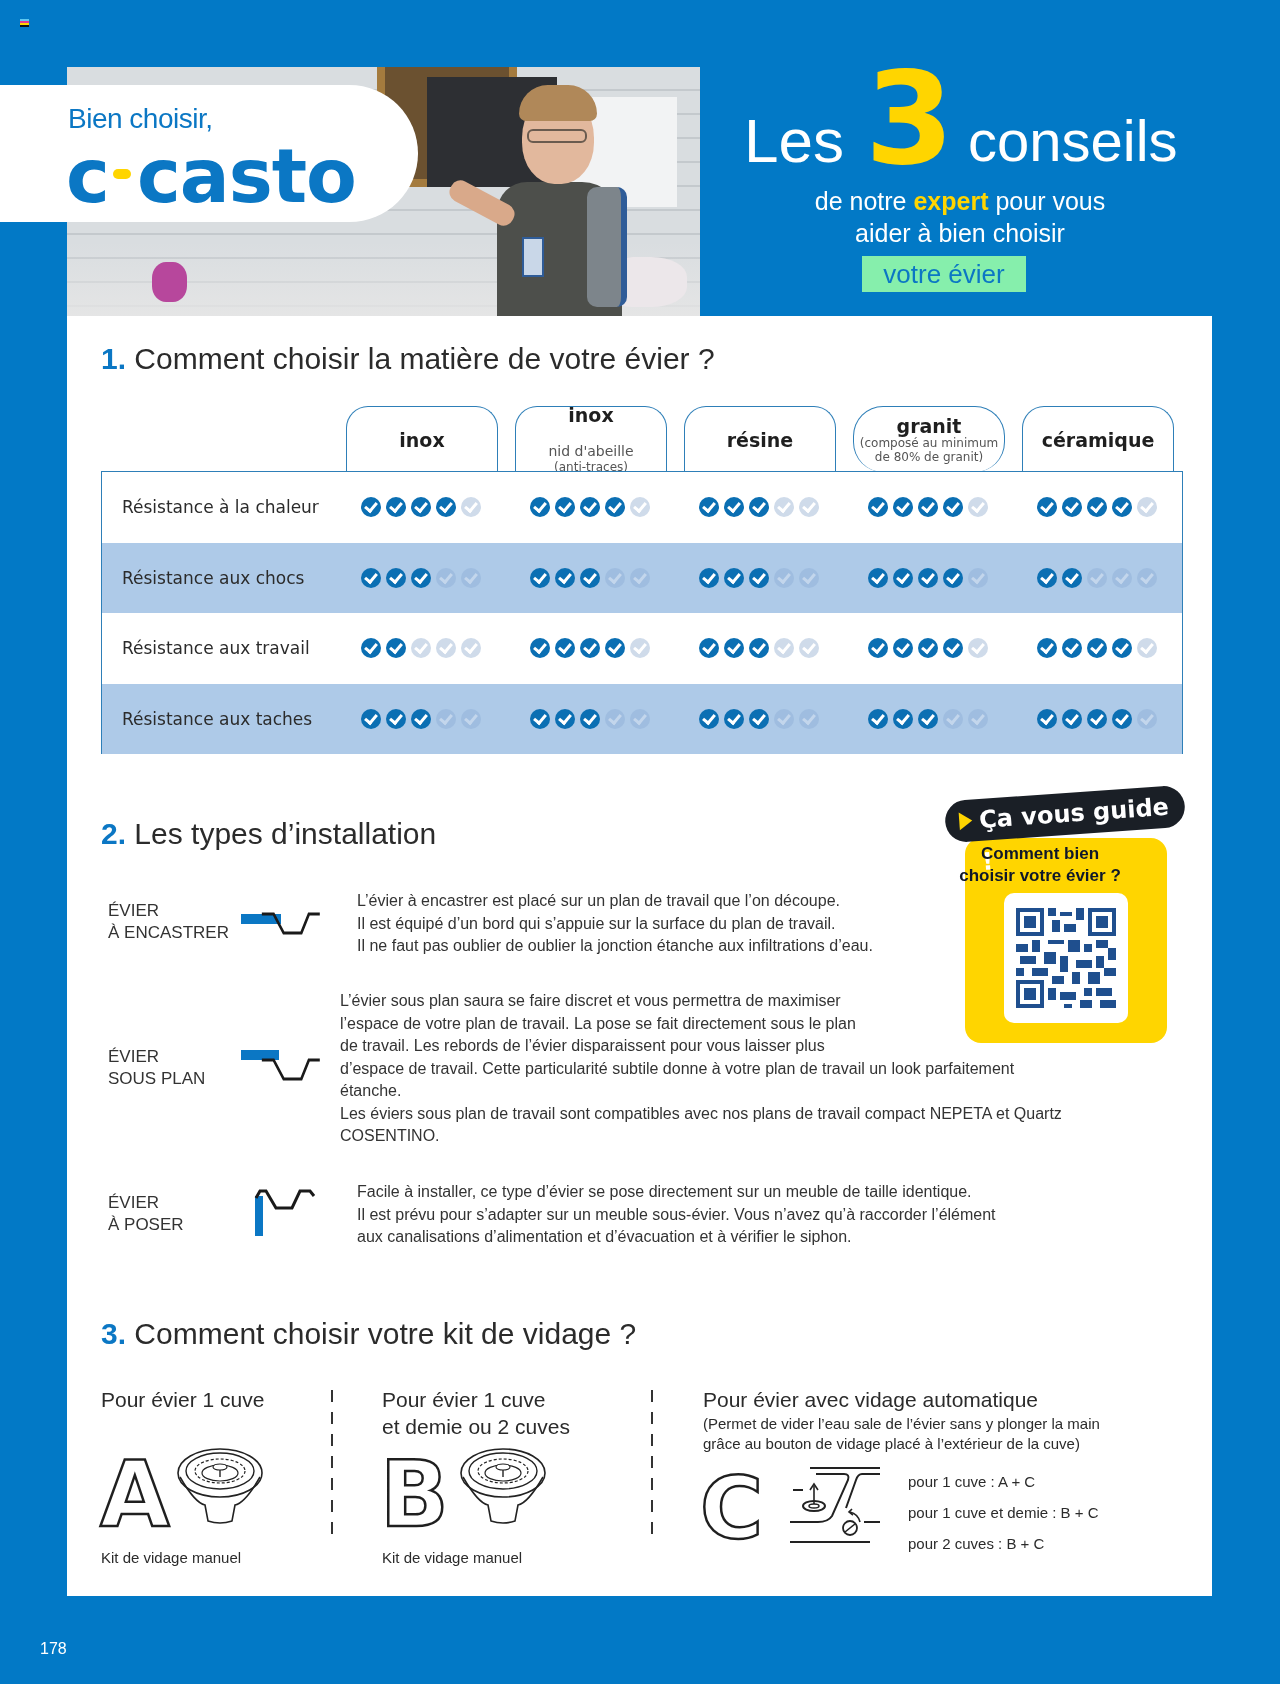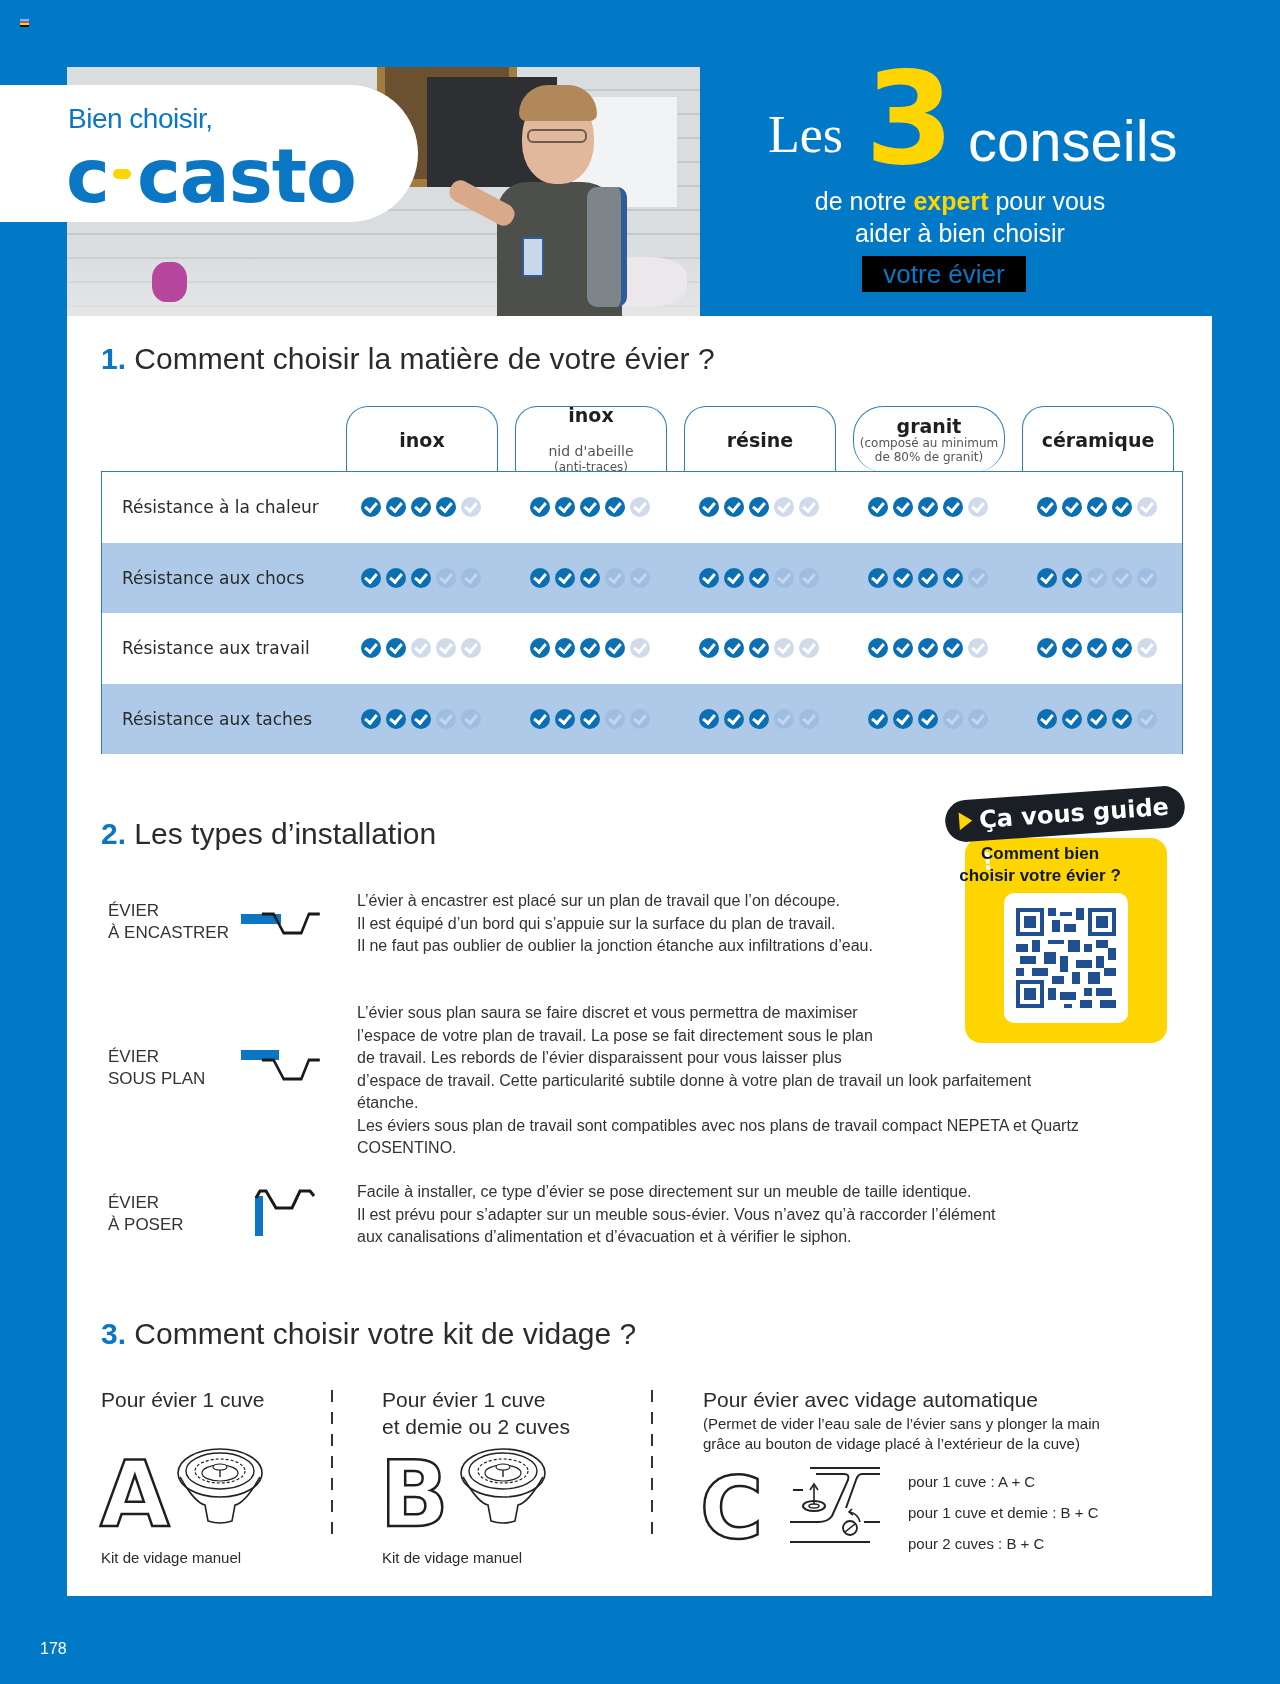--- a/index.html
+++ b/index.html
@@ -43,26 +43,26 @@
   .pill {
     left: 0; top: 85px; width: 418px; height: 137px;
     background: #fff; border-radius: 0 70px 70px 0;
   }
   .pill .l1 { position:absolute; left:68px; top:18px; font-size:28px; color:#0b77c4; letter-spacing:-0.5px; font-family:"Liberation Sans", sans-serif;text-align:center; }
   .pill .l2 { position:absolute; left:66px; top:48px; font-size:74px; font-weight:bold; color:#0b77c4; letter-spacing:-1px; font-family:"DejaVu Sans", sans-serif; }
   .pill .dash { display:inline-block; width:18px; height:10px; background:#ffd500; border-radius:5px; margin:0 6px 14px 4px; vertical-align:middle; }
 
   
   .headline { left: 740px; top: 55px; width: 440px; height: 120px; color:#fff; }
-  .headline .les { position:absolute; left:4px; top:50px; font-size:52px; font-weight:300; font-family:Liberation Serif, serif;margin-left:24px; }
+  .headline .les { position:absolute; left:4px; top:50px; font-size:62px; font-weight:300; font-family:Liberation Sans, sans-serif; }
   .headline .three { position:absolute; left:125px; top:0px; font-size:128px; font-weight:bold; color:#ffd500; font-family:"DejaVu Sans", sans-serif; line-height:1; }
   .headline .conseils { position:absolute; left:228px; top:52px; font-size:58px; font-family:"Liberation Sans", sans-serif; }
   .sub { left: 740px; top: 185px; width: 440px; text-align:center; color:#fff; font-size:25px; line-height:32px; font-family:"Liberation Sans", sans-serif; }
   .sub .expert { color:#ffd500; font-weight:bold; }
-  .sub-box { left: 862px; top: 256px; width: 164px; height: 36px; background:#000000; color:#0b77c4; font-size:26px; text-align:center; line-height:36px; font-family:"Liberation Sans", sans-serif; }
+  .sub-box { left: 862px; top: 256px; width: 164px; height: 36px; background:#86efac; color:#0b77c4; font-size:26px; text-align:center; line-height:36px; font-family:"Liberation Sans", sans-serif; }
 
   
   .panel { left: 67px; top: 316px; width: 1145px; height: 1280px; background:#fff; }
 
   .h2 { font-size: 30px; color:#2b2b2b; font-family:"Liberation Sans", sans-serif; }
   .h2 .num { color:#0b77c4; font-weight:bold; }
 
   
   .tabs { left: 346px; top: 406px; }
   .tab {
@@ -347,21 +347,21 @@
 </div>
 
 <div class="abs inst-label" style="left:108px; top:1046px;">
   <div>ÉVIER</div>
   <div>SOUS PLAN</div>
 </div>
 <svg class="abs" style="left:240px; top:1048px;" width="80" height="40">
   <rect x="1" y="2" width="38" height="10" fill="#0b77c4"></rect>
   <polyline points="26,12 40,12 52,31 73,31 82,12 95,12" fill="none" stroke="#1a1a1a" stroke-width="3" transform="scale(0.84,1)"></polyline>
 </svg>
-<div class="abs inst-text" style="left:357px; top:990px;margin-top:12px;">
+<div class="abs inst-text" style="left:340px; top:990px;">
   <div>L’évier sous plan saura se faire discret et vous permettra de maximiser</div>
   <div>l’espace de votre plan de travail. La pose se fait directement sous le plan</div>
   <div>de travail. Les rebords de l’évier disparaissent pour vous laisser plus</div>
   <div>d’espace de travail. Cette particularité subtile donne à votre plan de travail un look parfaitement</div>
   <div>étanche.</div>
   <div>Les éviers sous plan de travail sont compatibles avec nos plans de travail compact NEPETA et Quartz</div>
   <div>COSENTINO.</div>
 </div>
 
 <div class="abs inst-label" style="left:108px; top:1192px;">

